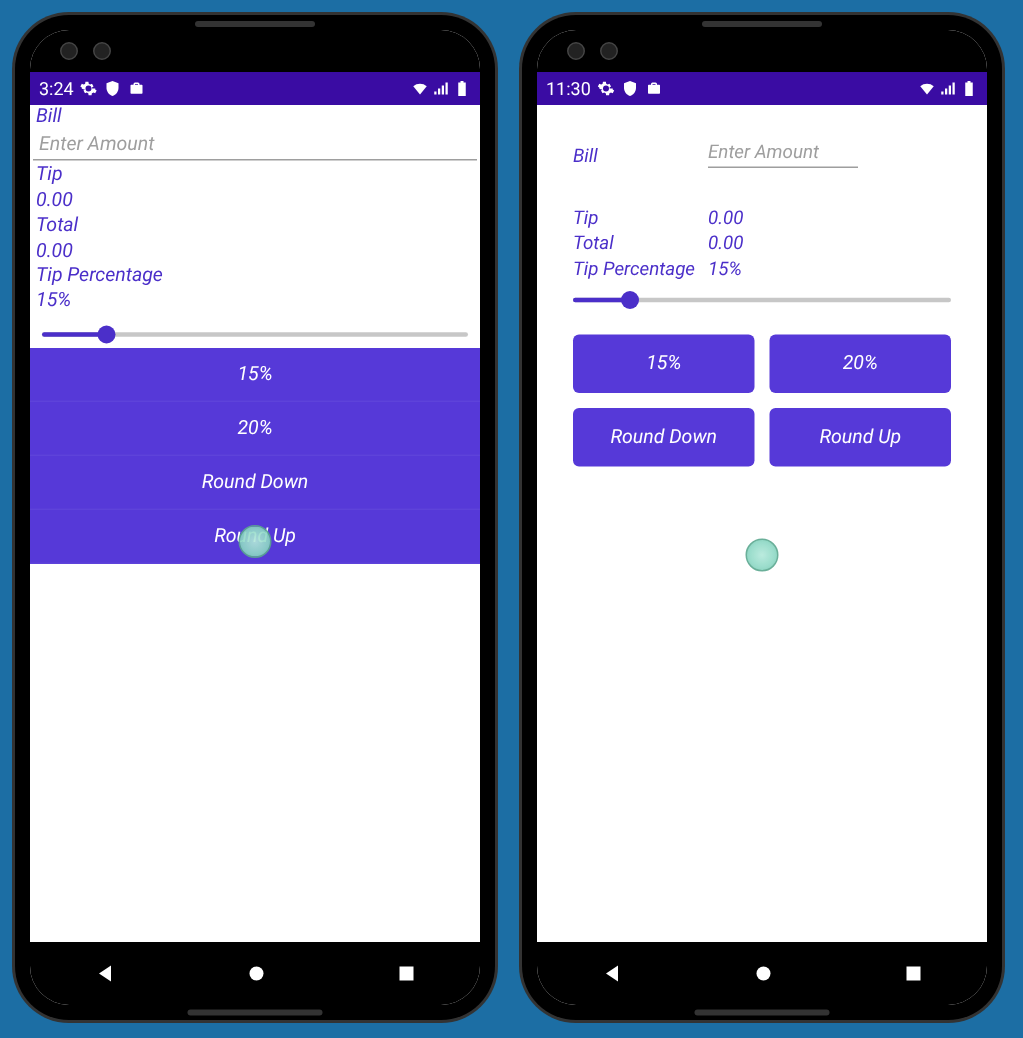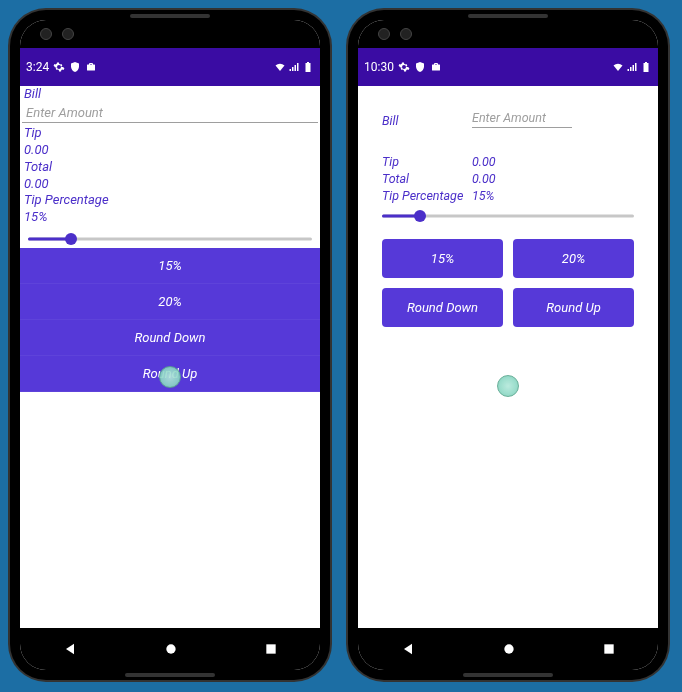--- a/index.html
+++ b/index.html
@@ -48,21 +48,21 @@
     padding-left: 20px;
     gap: 10px;
   }
   .cam-dot {
     width: 12px; height: 12px; border-radius: 50%;
     background: #222; border: 1px solid #444;
   }
   .status-bar {
     background: #3a0ca3;
     color: #fff;
-    height: 38px;
+    height: 22px;
     display: flex;
     align-items: center;
     padding: 0 6px;
     font-size: 12px;
   }
   .status-left { display: flex; align-items: center; gap: 4px; }
   .status-right { margin-left: auto; display: flex; align-items: center; gap: 2px; }
   .icon { width: 12px; height: 12px; fill: #fff; }
   .content { flex: 1; background: #fff; overflow: hidden; font-style: italic; }
   .nav-bar {
@@ -234,21 +234,21 @@
 
 <div class="phone">
   <div class="speaker"></div>
   <div class="phone-inner">
     <div class="camera-bar">
       <div class="cam-dot"></div>
       <div class="cam-dot"></div>
     </div>
     <div class="status-bar">
       <div class="status-left">
-        <span>10:30</span>
+        <span>11:30</span>
         <svg class="icon" viewBox="0 0 24 24">
             <path d="M12 8a4 4 0 100 8 4 4 0 000-8zm9 4a7 7 0 01-.1 1.2l2 1.6-2 3.4-2.4-1a7 7 0 01-2 1.2l-.4 2.6h-4l-.4-2.6a7 7 0 01-2-1.2l-2.4 1-2-3.4 2-1.6A7 7 0 013 12a7 7 0 01.1-1.2l-2-1.6 2-3.4 2.4 1a7 7 0 012-1.2L7.9 3h4l.4 2.6a7 7 0 012 1.2l2.4-1 2 3.4-2 1.6c.1.4.1.8.1 1.2z"></path>
           </svg>
         <svg class="icon" viewBox="0 0 24 24">
             <path d="M12 2l8 3v6c0 5-3.4 9.7-8 11-4.6-1.3-8-6-8-11V5l8-3z"></path>
           </svg>
         <svg class="icon" viewBox="0 0 24 24">
             <path d="M10 4h4a2 2 0 012 2v1h3a1 1 0 011 1v10a1 1 0 01-1 1H5a1 1 0 01-1-1V8a1 1 0 011-1h3V6a2 2 0 012-2zm0 3h4V6h-4v1z"></path>
           </svg>
       </div>

